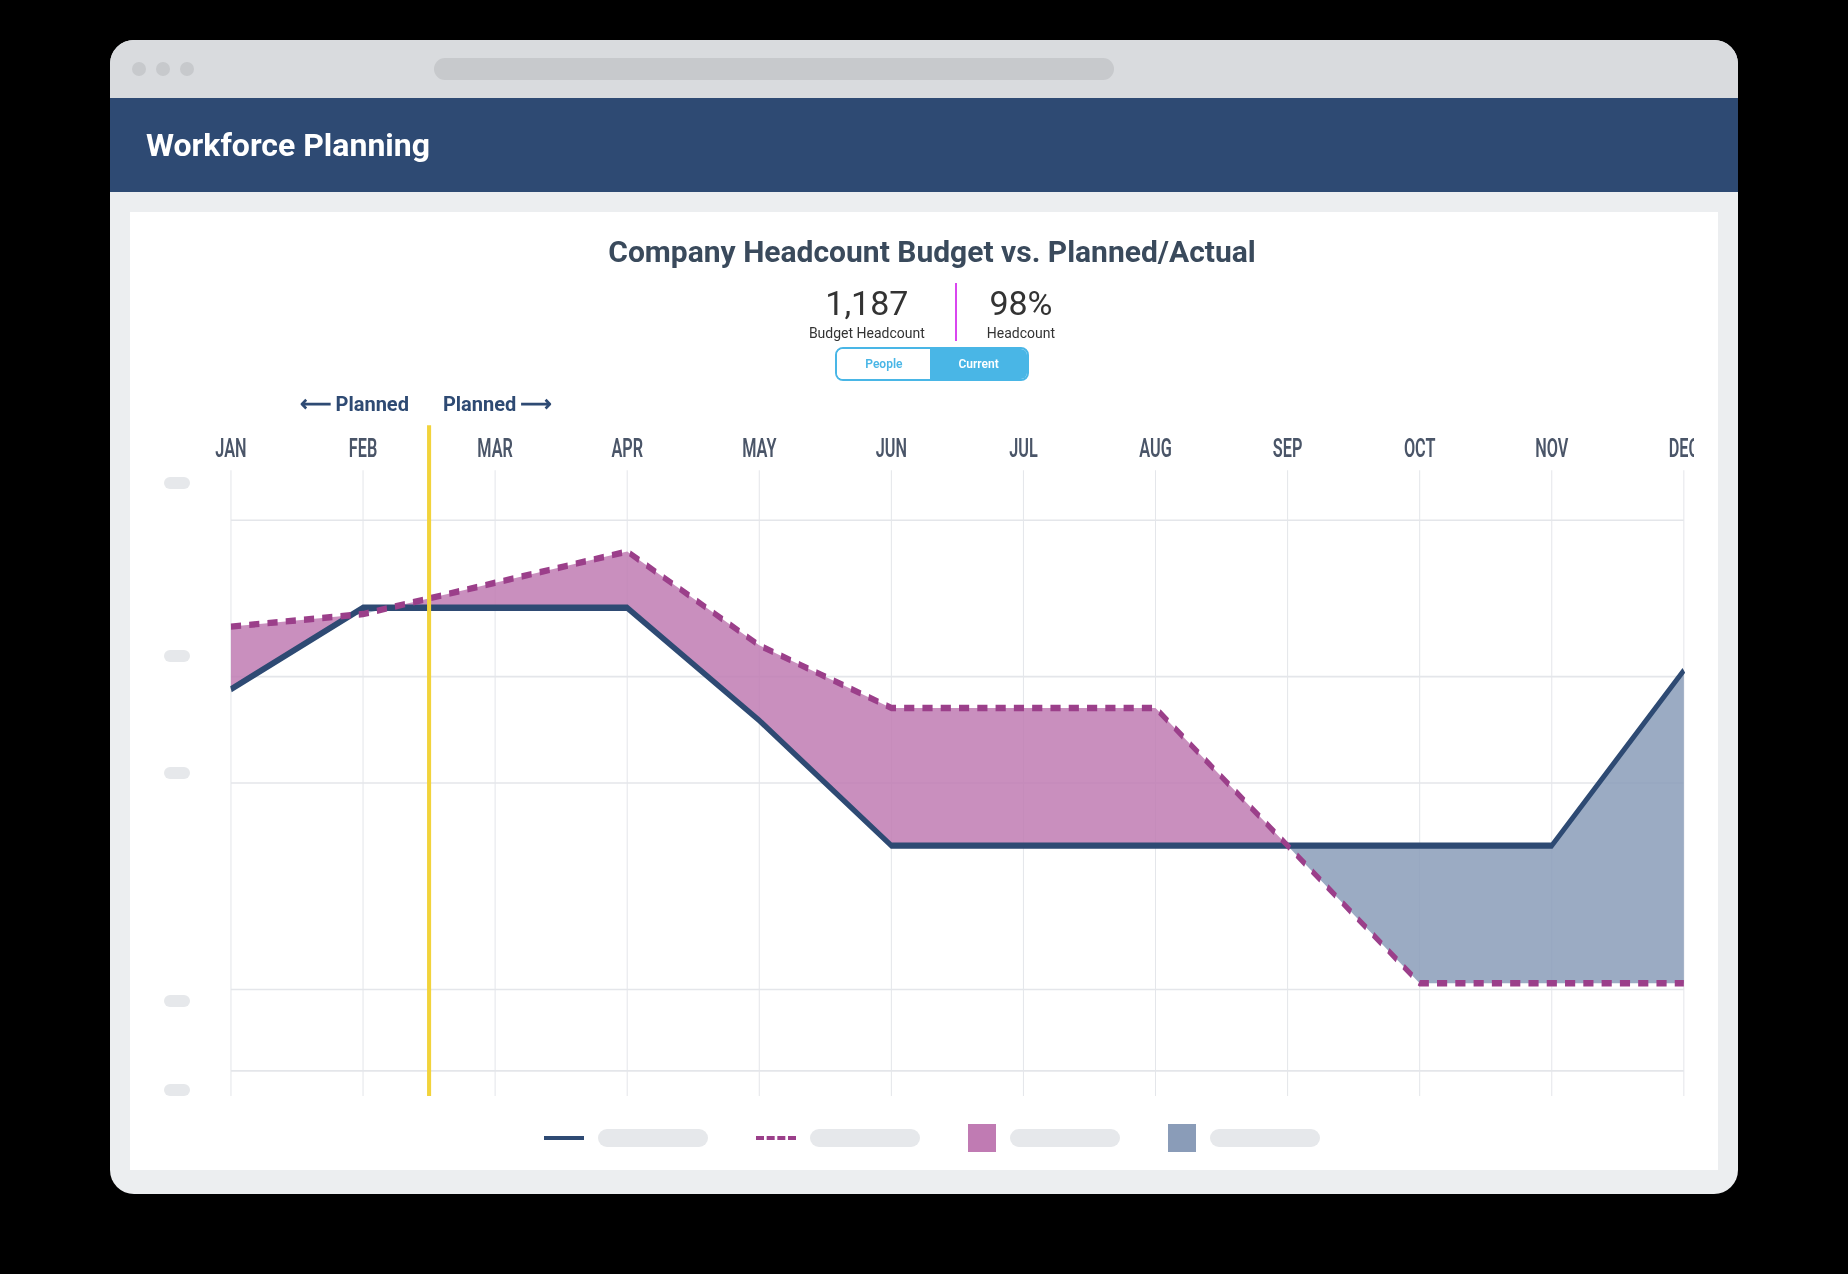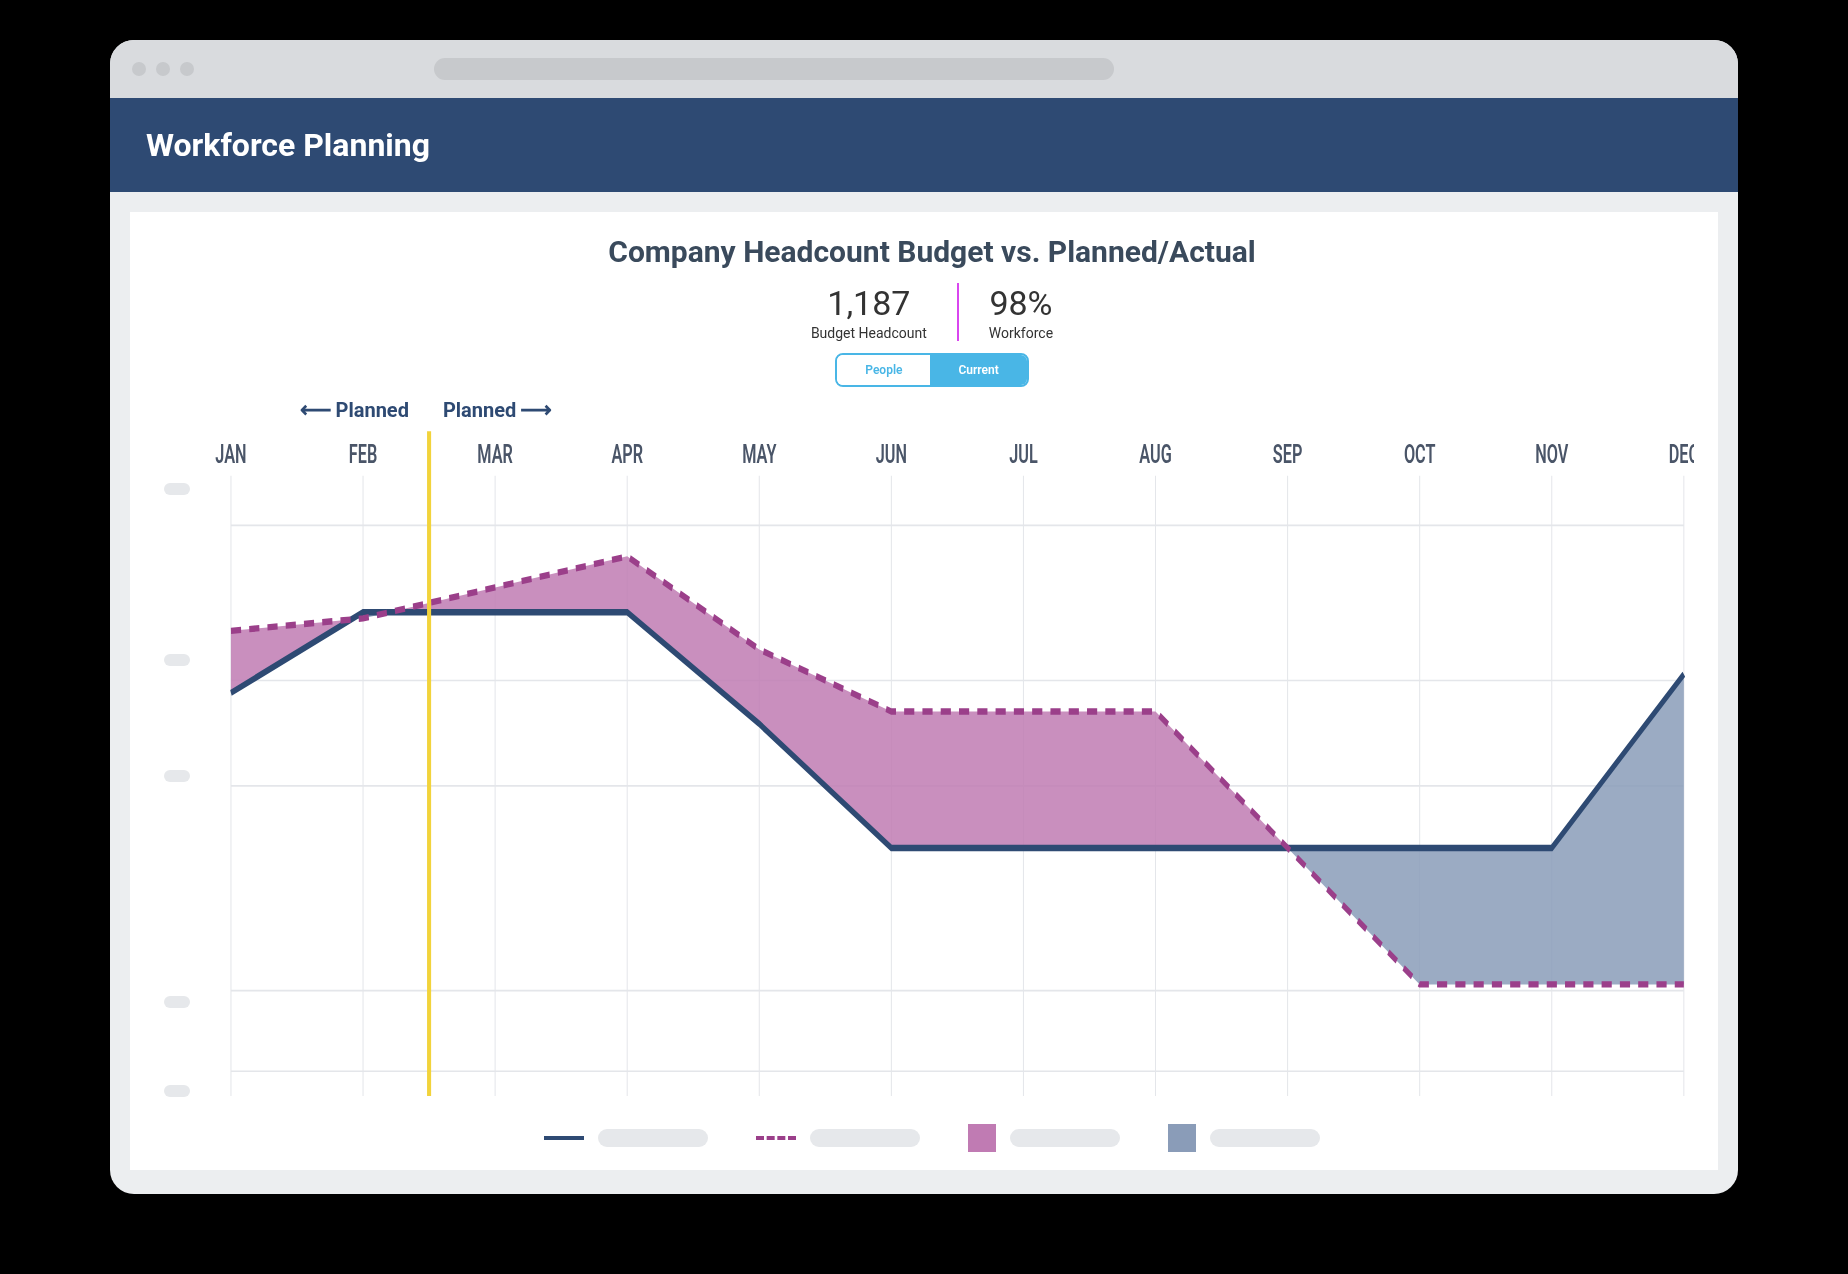--- a/index.html
+++ b/index.html
@@ -61,21 +61,21 @@
     font-size: 30px;
     font-weight: 700;
     color: #3a4a5c;
     margin-bottom: 14px;
   }
   .stats {
     display: flex;
     justify-content: center;
     align-items: flex-start;
     gap: 0;
-    margin-bottom: 12px;
+    margin-bottom: 6px;
   }
   .stat { text-align: center; padding: 0 30px; }
   .stat + .stat { border-left: 2px solid #d946ef; }
   .stat .val { font-size: 34px; font-weight: 400; color: #333; }
   .stat .lbl { font-size: 14px; color: #333; margin-top: 2px; }
   .toggle {
     display: flex;
     justify-content: center;
     margin-bottom: 10px;
   }
@@ -148,21 +148,21 @@
     <div class="panel">
       <div class="chart-title">Company Headcount Budget vs. Planned/Actual</div>
 
       <div class="stats">
         <div class="stat">
           <div class="val">1,187</div>
           <div class="lbl">Budget Headcount</div>
         </div>
         <div class="stat">
           <div class="val">98%</div>
-          <div class="lbl">Workforce</div>
+          <div class="lbl">Headcount</div>
         </div>
       </div>
 
       <div class="toggle">
         <div class="toggle-inner">
           <div class="toggle-btn">People</div>
           <div class="toggle-btn active">Current</div>
         </div>
       </div>
 

